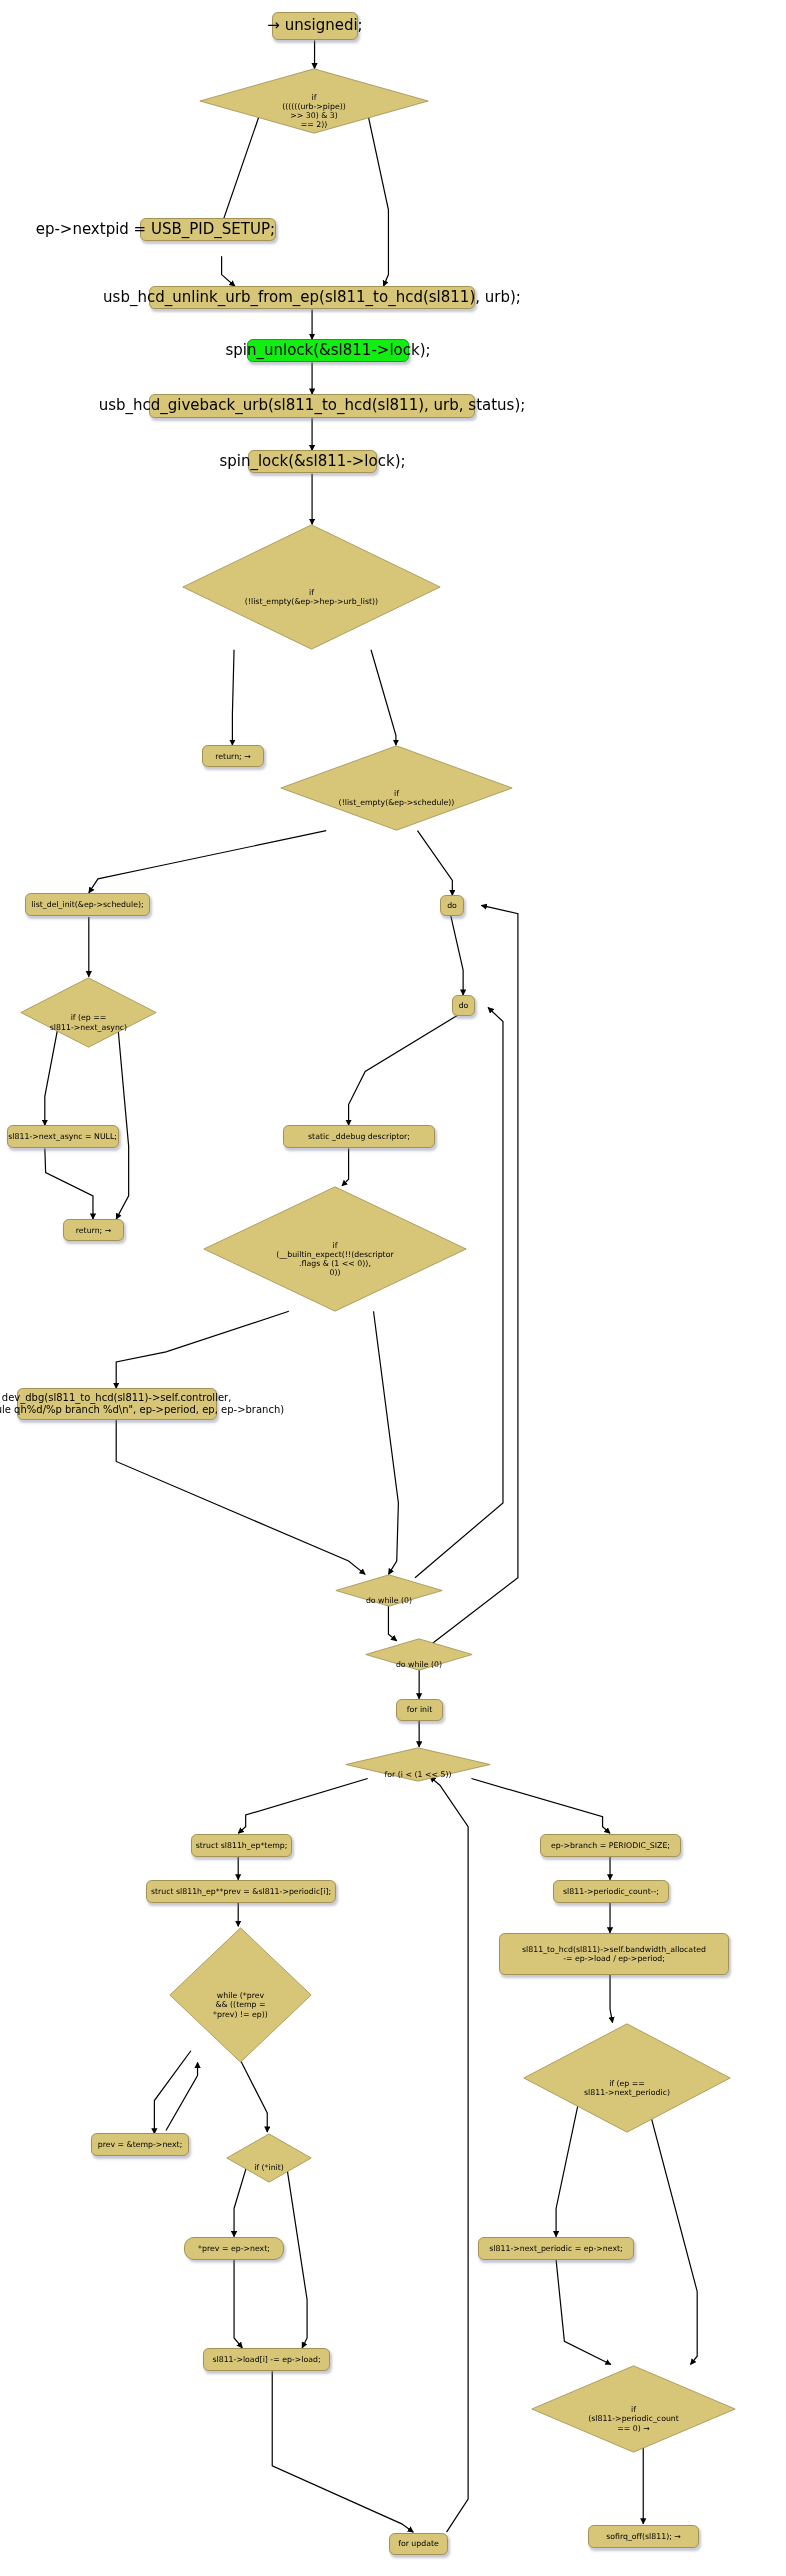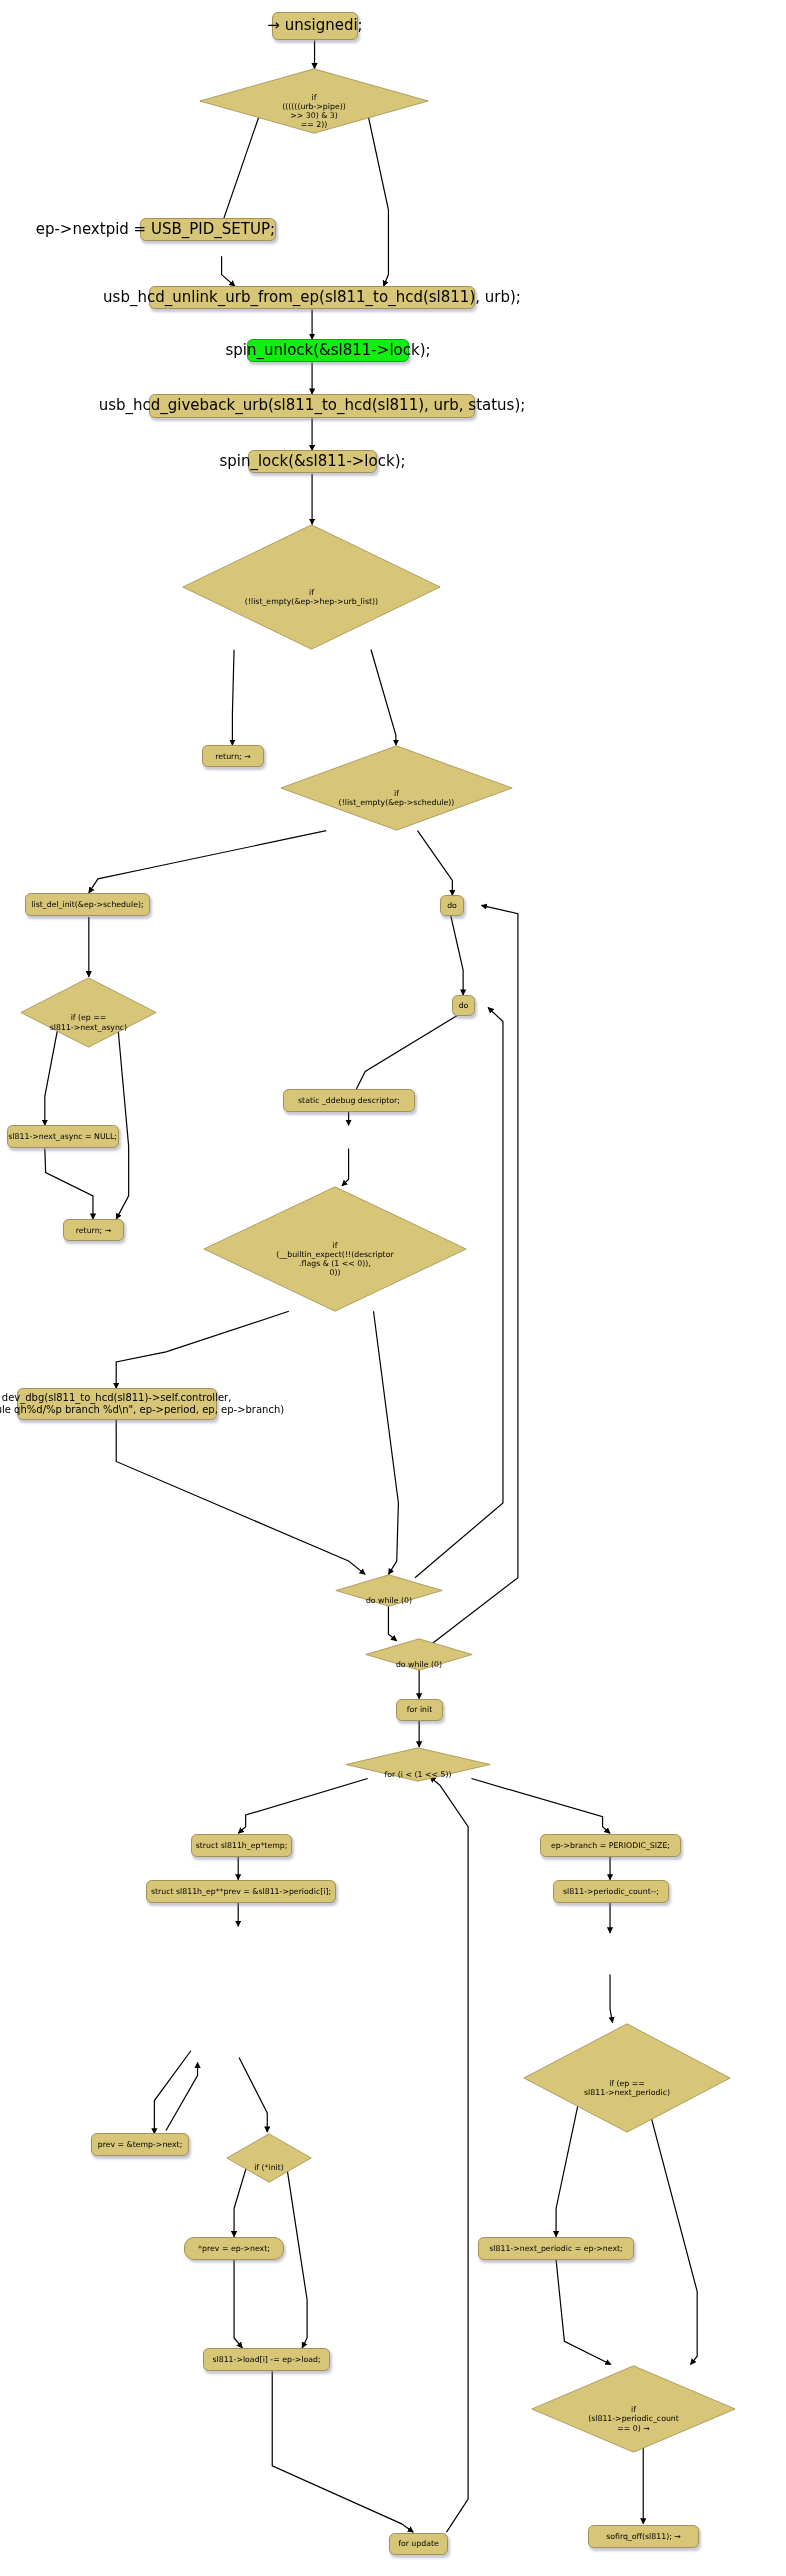--- a/index.html
+++ b/index.html
@@ -249,21 +249,21 @@
   </div>
 
   <div class="node proc fs9" style="left:452px; top:995px; width:23px; height:21px;">
     <span>do</span>
   </div>
 
   <div class="node proc fs9" style="left:6.6px; top:1125px; width:112px; height:23px;">
     <span>sl811-&gt;next_async = NULL;</span>
   </div>
 
-  <div class="node proc fs9" style="left:283px; top:1089px; width:132px; height:23px;">
+  <div class="node proc fs9" style="left:283px; top:1125px; width:152px; height:23px;">
     <span>static _ddebug descriptor;</span>
   </div>
 
   <div class="node proc fs9" style="left:63px; top:1219px; width:61px; height:22.4px;">
     <span>return; →</span>
   </div>
 
   <div class="node dec fs9" style="left:203px; top:1186px; width:264px; height:126px;">
     <svg class="dshape" viewBox="0 0 318 152" preserveAspectRatio="none">
       <polygon points="159,1 317,76 159,151 1,76" fill="#d7c678" stroke="#a39155" stroke-width="1"></polygon>
@@ -313,21 +313,33 @@
   </div>
 
   <div class="node proc fs9" style="left:146px; top:1880px; width:190px; height:23px;">
     <span>struct sl811h_ep**prev = &amp;sl811-&gt;periodic[i];</span>
   </div>
 
   <div class="node proc fs9" style="left:553px; top:1880px; width:116px; height:23px;">
     <span>sl811-&gt;periodic_count--;</span>
   </div>
 
-
+  <div class="node dec fs9" style="left:169px; top:1927px; width:143px; height:136px;">
+    <svg class="dshape" viewBox="0 0 172 164" preserveAspectRatio="none">
+      <polygon points="86,1 171,82 86,163 1,82" fill="#d7c678" stroke="#a39155" stroke-width="1"></polygon>
+    </svg>
+    <span class="dlabel">while (*prev
+&amp;&amp; ((temp =
+*prev) != ep))</span>
+  </div>
+
+  <div class="node proc fs9" style="left:499px; top:1933px; width:230px; height:42px;">
+    <span>sl811_to_hcd(sl811)-&gt;self.bandwidth_allocated
+-= ep-&gt;load / ep-&gt;period;</span>
+  </div>
 
   <div class="node proc fs9" style="left:91px; top:2133px; width:98px; height:23px;">
     <span>prev = &amp;temp-&gt;next;</span>
   </div>
 
   <div class="node dec fs9" style="left:226px; top:2133px; width:86px; height:50px;">
     <svg class="dshape" viewBox="0 0 104 60" preserveAspectRatio="none">
       <polygon points="52,1 103,30 52,59 1,30" fill="#d7c678" stroke="#a39155" stroke-width="1"></polygon>
     </svg>
     <span class="dlabel">if (*init)</span>

